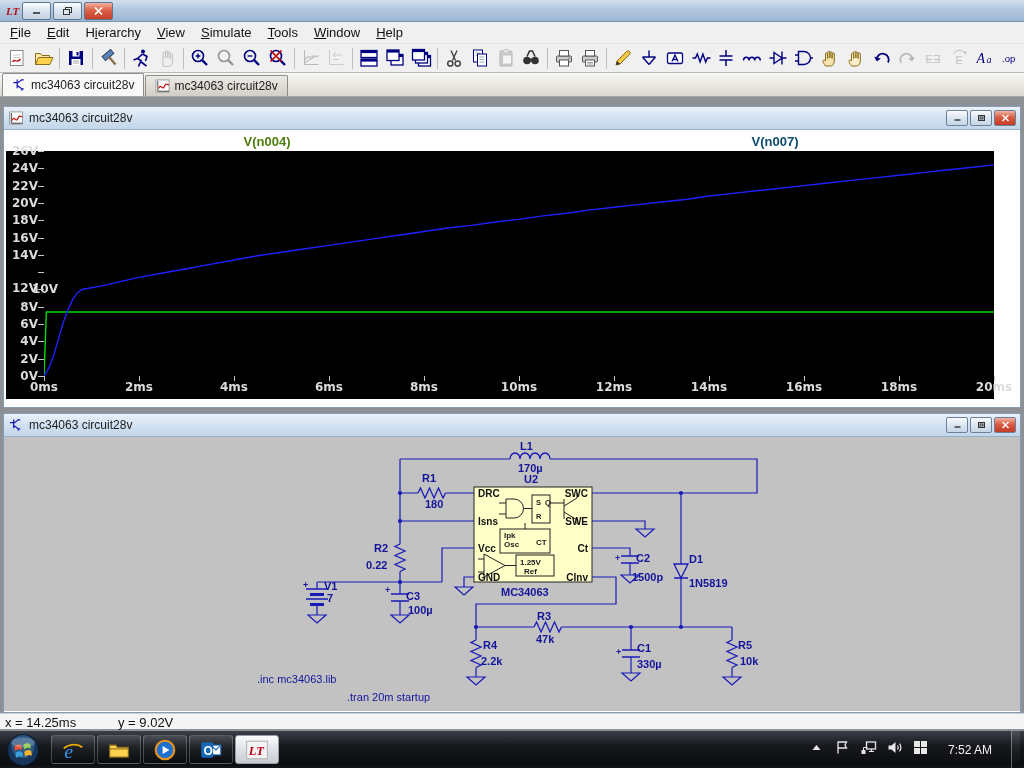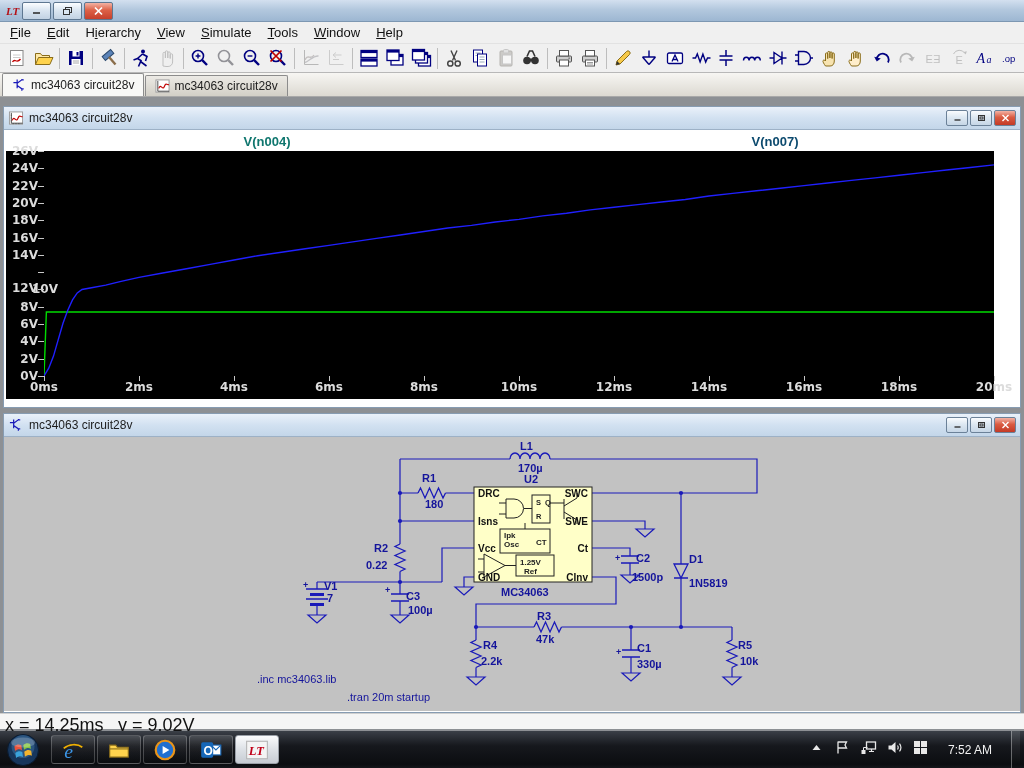--- a/index.html
+++ b/index.html
@@ -64,21 +64,21 @@
   .ytick { position:absolute; width:6px; height:1px; background:#c8c8c8; }
   .xlab { position:absolute; width:48px; text-align:center; font:bold 12px "DejaVu Sans", sans-serif; color:#dcdcdc; top:250px; }
   .xtick { position:absolute; width:1px; height:5px; background:#c8c8c8; top:246px; }
 
   
   .schem-body { position:relative; width:1016px; height:274px; background:#c2c2c2; }
   .schem-body svg { position:absolute; left:0; top:0; }
 
   
   .statusbar { position:absolute; left:0; top:713px; width:1024px; height:16px; background:#f5f5f5;
-    border-top:1px solid #cfcfcf; font-size:18px; color:#111; }
+    border-top:1px solid #cfcfcf; font-size:13px; color:#111; }
   .statusbar .sx { position:absolute; left:5px; top:1px; }
   .statusbar .sy { position:absolute; left:118px; top:1px; }
 
   
   .taskbar { position:absolute; left:0; top:731px; width:1024px; height:37px;
     background:linear-gradient(#3a3f47,#16181d 40%,#0b0d10 90%,#15171b); display:flex; align-items:center; }
   .start-orb { width:34px; height:34px; margin:0 10px 0 6px; }
   .tb-app { width:44px; height:29px; margin:0 1px; border:1px solid rgba(255,255,255,.22); border-radius:3px;
     background:linear-gradient(rgba(255,255,255,.14),rgba(255,255,255,.04) 50%,rgba(0,0,0,.12));
     display:flex; align-items:center; justify-content:center; }
@@ -478,21 +478,21 @@
           <div class="xlab" style="left: 776px;">16ms</div>
           <div class="xtick" style="left: 800px;"></div>
           <div class="xlab" style="left: 871px;">18ms</div>
           <div class="xtick" style="left: 895px;"></div>
           <div class="xlab" style="left: 966px;">20ms</div>
           <div class="xtick" style="left: 990px;"></div>
           <svg class="plot-svg" viewBox="0 0 20 26" preserveAspectRatio="none">
             <polyline points="0,26 0.05,18.6 20,18.6" fill="none" stroke="#00dc00" stroke-width="1.4" vector-effect="non-scaling-stroke"></polyline>
             <polyline points="0,26 0.1,25.1 0.2,23.7 0.3,21.8 0.4,19.9 0.5,18.4 0.6,17.2 0.7,16.4 0.8,16 1,15.8 1.3,15.5 1.6,15.1 2,14.6 2.5,14.1 3,13.6 3.5,13.1 4,12.6 4.5,12.1 5,11.7 5.5,11.3 6,10.9 6.5,10.5 7,10.1 7.5,9.7 8,9.3 8.5,8.899999999999999 9,8.600000000000001 9.5,8.2 10,7.899999999999999 10.5,7.5 11,7.199999999999999 11.5,6.800000000000001 12,6.5 12.5,6.199999999999999 13,5.899999999999999 13.5,5.600000000000001 14,5.199999999999999 14.5,4.899999999999999 15,4.600000000000001 15.5,4.300000000000001 16,4 16.5,3.6999999999999993 17,3.3999999999999986 17.5,3.1000000000000014 18,2.8000000000000007 18.5,2.5 19,2.1999999999999993 19.5,1.8999999999999986 20,1.6000000000000014" fill="none" stroke="#2020ff" stroke-width="1.4" vector-effect="non-scaling-stroke"></polyline>
           </svg>
-          <span class="trace-label" style="left: 263px; color: #0f766e;">V(n004)</span>
+          <span class="trace-label" style="left: 263px; color: #4d7c0f;">V(n004)</span>
           <span class="trace-label" style="left: 771px; color: #0c4a6e;">V(n007)</span>
         </div>
     </div>
 
     <div class="child schem">
       <div class="childbar">
         <svg class="cicon" viewBox="0 0 16 16">
           <path d="M1.5 5h4M5.5 1.5V11M5.5 5.5l5-3.5h2M5.5 8l5 3.5h2M10.5 2V1M10.5 11.5v2" stroke="#1a1ab9" fill="none" stroke-width="1.3"></path>
         </svg>
         <span class="ctitle">mc34063 circuit28v</span>

